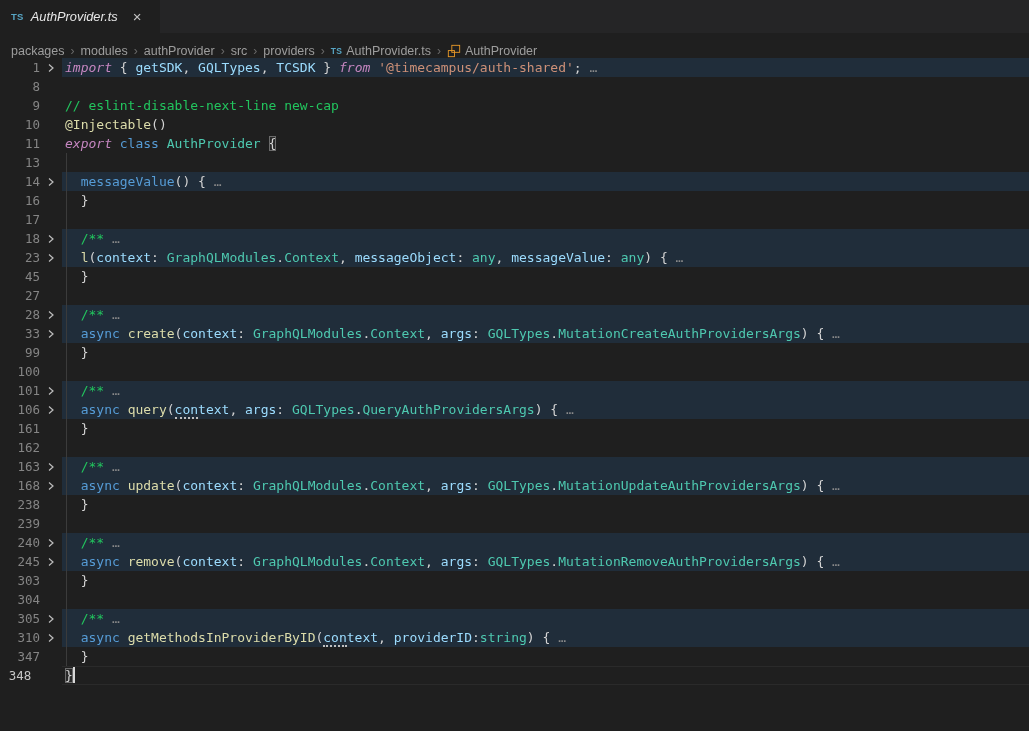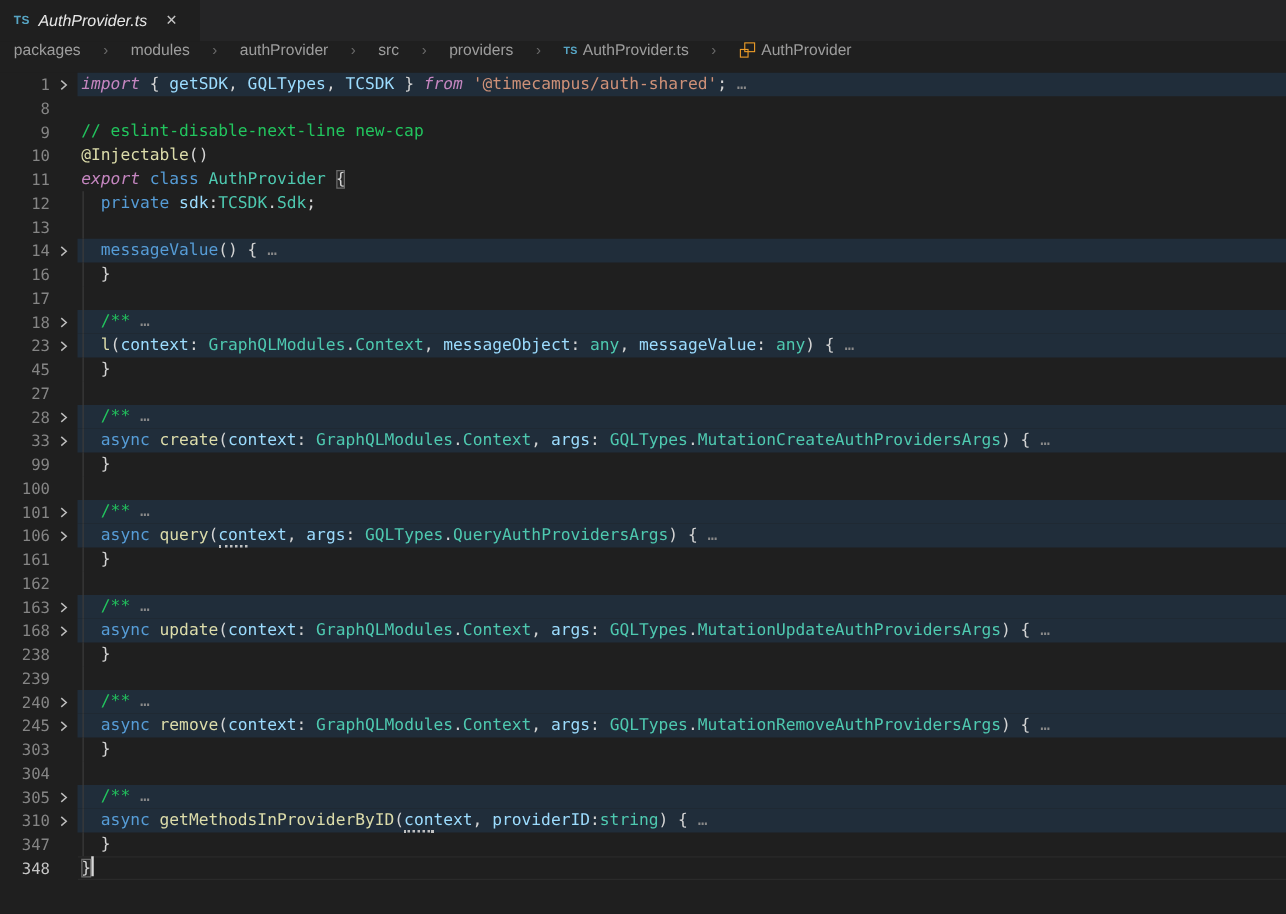--- a/index.html
+++ b/index.html
@@ -10,33 +10,33 @@
   
   .tabbar { height:33px; background:#252526; display:flex; align-items:stretch; flex:none; }
   .tab { height:33px; min-width:160px; background:#1f1f1f; display:flex; align-items:center;
     padding:0 10px 0 11px; gap:7px; cursor:pointer; }
   .ts-badge { font-family:"Liberation Sans", sans-serif; font-size:9.5px; font-weight:700;
     color:#57a5c4; letter-spacing:0.3px; }
   .tab-title { font-size:12.8px; font-style:italic; color:#e7e7e7; white-space:nowrap; }
   .tab-close { color:#c5c5c5; font-size:15px; line-height:1; margin-left:8px; cursor:pointer; }
 
   
-  .breadcrumbs { height:25px; background:#1f1f1f; display:flex; align-items:flex-start;
-    padding-left:11px; gap:14px; font-size:12.5px; color:#9d9d9d; flex:none; white-space:nowrap; }
+  .breadcrumbs { height:25px; background:#1f1f1f; display:flex; align-items:flex-end;
+    padding-left:11px; gap:2px; font-size:12.5px; color:#9d9d9d; flex:none; white-space:nowrap; }
   .bc-item { display:inline-flex; align-items:center; gap:4px; cursor:pointer; }
   .bc-sep { color:#6a6a6a; margin:0 4px; font-size:12px; }
   .bc-ts { font-size:8.5px; font-weight:700; color:#57a5c4; letter-spacing:0.3px; }
 
   
   .editor { flex:1; overflow:hidden; font-family:"DejaVu Sans Mono", monospace;
     font-size:13px; line-height:19px; }
   .row { display:flex; height:19px; }
   .num { width:40px; flex:none; text-align:right; color:#858585; font-size:12.5px;
     line-height:19px; user-select:none; }
-  .num.act { color:#c6c6c6; }
+  .num.act { color:#c6c6c6;text-align:center; }
   .foldcol { width:22px; flex:none; display:flex; align-items:center; justify-content:center; }
   .code { flex:1; white-space:pre; position:relative; padding-left:3px; color:#d4d4d4; }
   .code.hl { background:#202d3a; }
   .code.curline { box-shadow: inset 0 1px 0 0 #2a2a2a, inset 0 -1px 0 0 #2a2a2a; }
   .guide { position:absolute; left:4px; top:0; bottom:0; width:1px; background:#3b3b3b; }
 
   .c-mag  { color:#C586C0;font-style:italic; }
   .c-blue { color:#569CD6; }
   .c-teal { color:#4EC9B0; }
   .c-lblue{ color:#9CDCFE;margin-top:28px; }
@@ -125,25 +125,20 @@
         <div class="num">10</div>
         <div class="foldcol"></div>
         <div class="code"><span class="c-fn">@Injectable</span><span class="c-fg">()</span></div>
       </div>
       <div class="row">
         <div class="num">11</div>
         <div class="foldcol"></div>
         <div class="code"><span class="c-mag">export </span><span class="c-blue">class </span><span class="c-teal">AuthProvider </span><span class="c-fg boxed">{</span></div>
       </div>
       <div class="row">
-        <div class="num">12</div>
-        <div class="foldcol"></div>
-        <div class="code"><span class="guide"></span><span class="c-fg">  </span><span class="c-blue">private </span><span class="c-lblue">sdk</span><span class="c-fg">:</span><span class="c-teal">TCSDK</span><span class="c-fg">.</span><span class="c-teal">Sdk</span><span class="c-fg">;</span></div>
-      </div>
-      <div class="row">
         <div class="num">13</div>
         <div class="foldcol"></div>
         <div class="code"><span class="guide"></span></div>
       </div>
       <div class="row">
         <div class="num">14</div>
         <div class="foldcol">
           <svg width="10" height="10" viewBox="0 0 10 10">
             <path d="M3 1.5 L7 5 L3 8.5" fill="none" stroke="#bdbdbd" stroke-width="1.2"></path>
           </svg>

